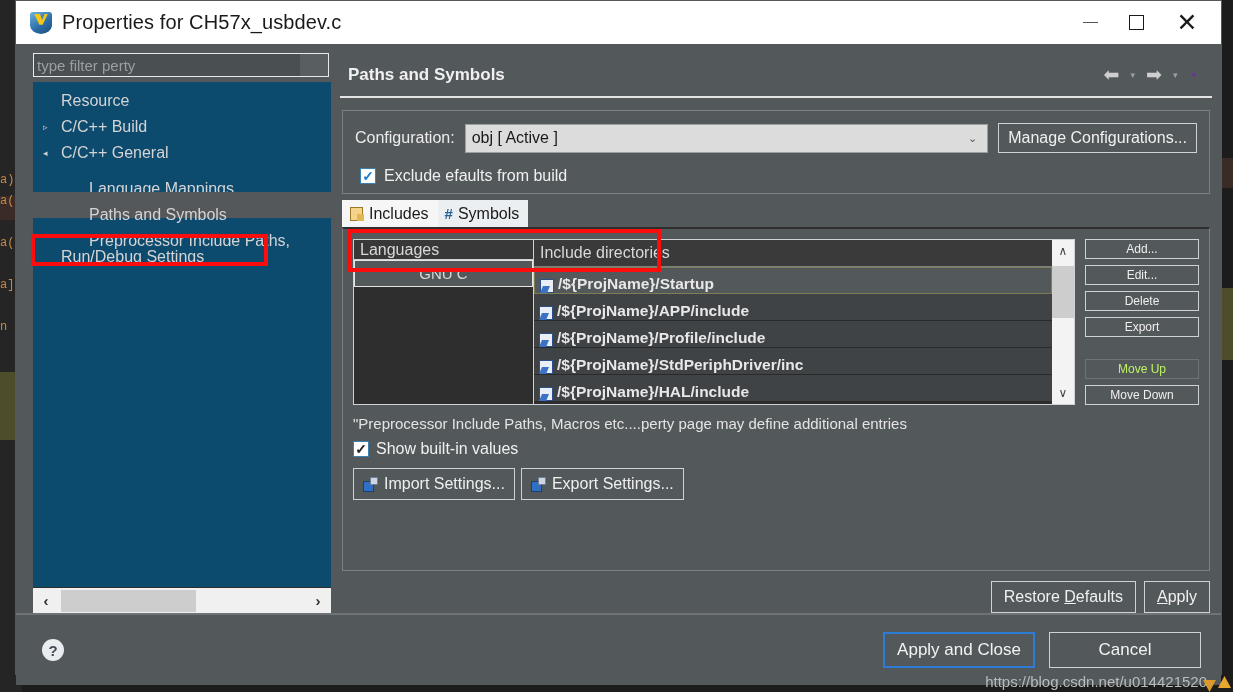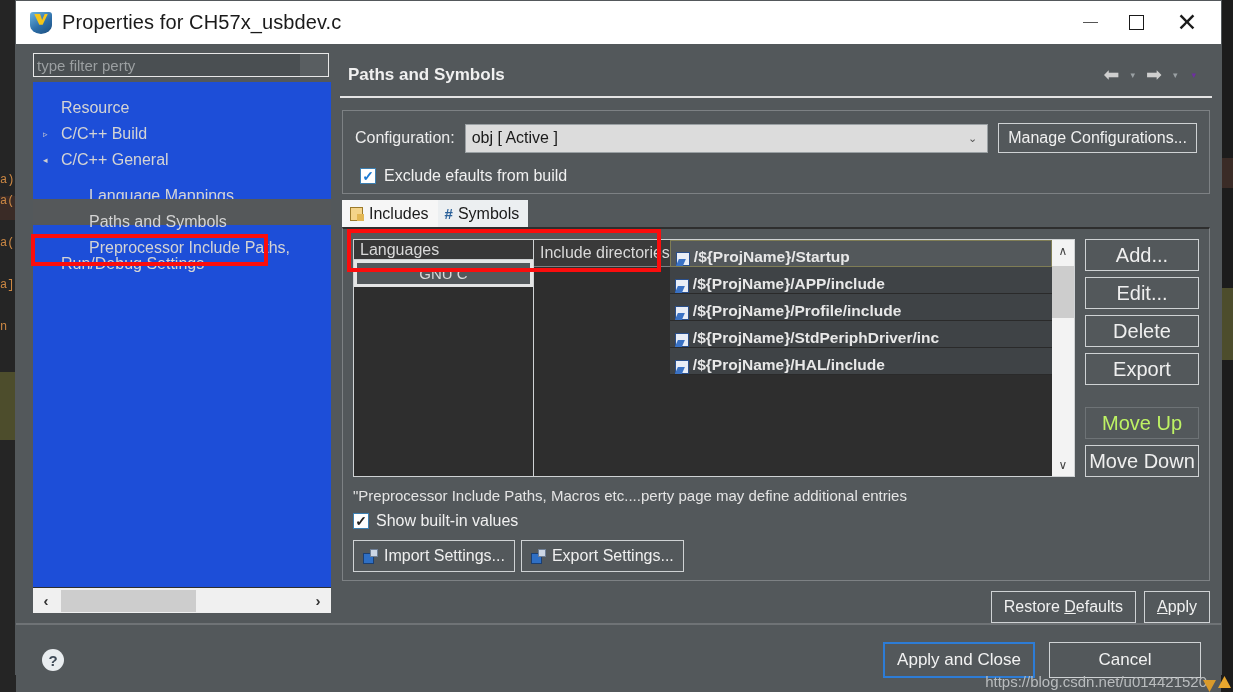--- a/index.html
+++ b/index.html
@@ -69,21 +69,21 @@
     display: flex; flex-direction: column; height: 560px;
   }
   .filter-wrap { padding: 0 2px 0 12px; }
   .filter-box {
     height: 24px; background: #4a4f52; border: 1.6px solid #e8e8e8;
     display: flex; align-items: center; position: relative;
   }
   .filter-text { font-size: 15px; color: #9b9fa1; padding-left: 3px; }
   .filter-clear { position: absolute; right: 0; top: 0; width: 28px; height: 100%; background: #595e61; }
   .tree {
-    margin: 5px 0 0 12px; background: #1d4ed8; flex: 1 1 auto; padding-top: 13px;
+    margin: 5px 0 0 12px; background: #0c4a6e; flex: 1 1 auto; padding-top: 6px;
     position: relative; overflow: hidden;
   }
   .tree-row { height: 26px; display: flex; align-items: center; font-size: 16px; color: #d4d4d4; position: relative; }
   .tree-row .arrow { width: 18px; margin-left: 10px; flex: 0 0 18px; font-size: 9px; color: #cfcfcf; }
   .tree-row .lbl { white-space: nowrap; }
   .tree-row.indent1 .lbl { margin-left: 28px; }
   .tree-row.indent2 .lbl { margin-left: 56px; margin-top: 20px; }
   .tree-row.selected { background: #55585a; }
   .tree-hscroll {
     height: 26px; margin: 0 0 0 12px; background: #f0f0f0; display: flex; align-items: center;
@@ -156,24 +156,24 @@
     margin: 0 2px 0 2px; padding: 10px 10px 8px 10px; display: flex; flex-direction: column;
   }
   .tb-top { display: flex; gap: 10px; }
   .lists { display: flex; flex: 1 1 auto; min-width: 0; border: 1px solid #cfd2d4; }
   .lang-col { width: 180px; flex: 0 0 180px; background: #2e2e2e; border-right: 1px solid #cfd2d4; }
   .col-head {
     height: 20px; background: #383838; border-bottom: 1px solid #cfd2d4;
     display: flex; align-items: center; padding-left: 6px; font-size: 16px; color: #d9d9d9;
   }
   .lang-item {
-    height: 27px; background: #53585b; border: 3px solid #e5e5e5;
+    height: 27px; background: #53585b; border: 1px solid #e5e5e5;
     display: flex; align-items: center; justify-content: center; font-size: 15px; color: #d9d9d9;
   }
-  .dir-col { flex: 1 1 auto; background: #2e2e2e; min-width: 0; display: flex; }
+  .dir-col { flex: 1 1 auto; background: #2e2e2e; min-width: 0; display: flex; flex-direction: column; }
   .dir-head {
     height: 27px; background: #3a3a3a; border-bottom: 1px solid #7d8184;
     display: flex; align-items: center; padding-left: 6px; font-size: 16px; color: #d9d9d9;
   }
   .dir-rows { flex: 1 1 auto; }
   .dir-row {
     height: 27px; background: #3f4346; border-bottom: 1px solid #2a2a2a;
     display: flex; align-items: flex-end; padding-left: 5px; gap: 4px; white-space: nowrap; overflow: hidden;
   }
   .dir-row.first { background: #53585b; border: 1px solid #7f7d55; }
@@ -181,22 +181,22 @@
   .dir-ico .pg { position: absolute; inset: 0; background: #e9eef7; border: 1px solid #2a4f8a; }
   .dir-ico .bl { position: absolute; left: 0px; bottom: 0px; width: 10px; height: 7px; background: #3a72c4; clip-path: polygon(0 100%, 30% 0, 100% 0, 70% 100%); }
   .dir-text { font-size: 15.5px; font-weight: bold; color: #e8e8e8; }
   .vscroll { width: 22px; flex: 0 0 22px; background: #f3f3f3; display: flex; flex-direction: column; }
   .vs-arrow { height: 22px; display: flex; align-items: center; justify-content: center; font-size: 12px; color: #444; }
   .vs-track { flex: 1 1 auto; position: relative; }
   .vs-thumb { position: absolute; left: 0; top: 4px; width: 100%; height: 52px; background: #cdcdcd; }
 
   .side-btns { width: 114px; flex: 0 0 114px; display: flex; flex-direction: column; gap: 6px; }
   .sbtn {
-    height: 32px; border: 1.5px solid #cfd2d4; background: #53585b; color: #efefef;
-    font-size: 20px; display: flex; align-items: center; justify-content: center;
+    height: 20px; border: 1.5px solid #cfd2d4; background: #53585b; color: #efefef;
+    font-size: 12px; display: flex; align-items: center; justify-content: center;
   }
   .sbtn.disabled { color: #bef264; border-color: #6e7376; }
   .sbtn.gap { margin-top: 16px; }
 
   .tb-note { font-size: 15px; color: #e4e4e4; margin-top: 10px; white-space: nowrap; }
   .tb-builtin { display: flex; align-items: center; margin-top: 8px; gap: 7px; }
   .tb-builtin .lbl { font-size: 16px; color: #f0f0f0; }
   .tb-ie { display: flex; gap: 6px; margin-top: 10px; }
   .iebtn {
     height: 32px; border: 1.5px solid #cfd2d4; background: #53585b; color: #efefef;

